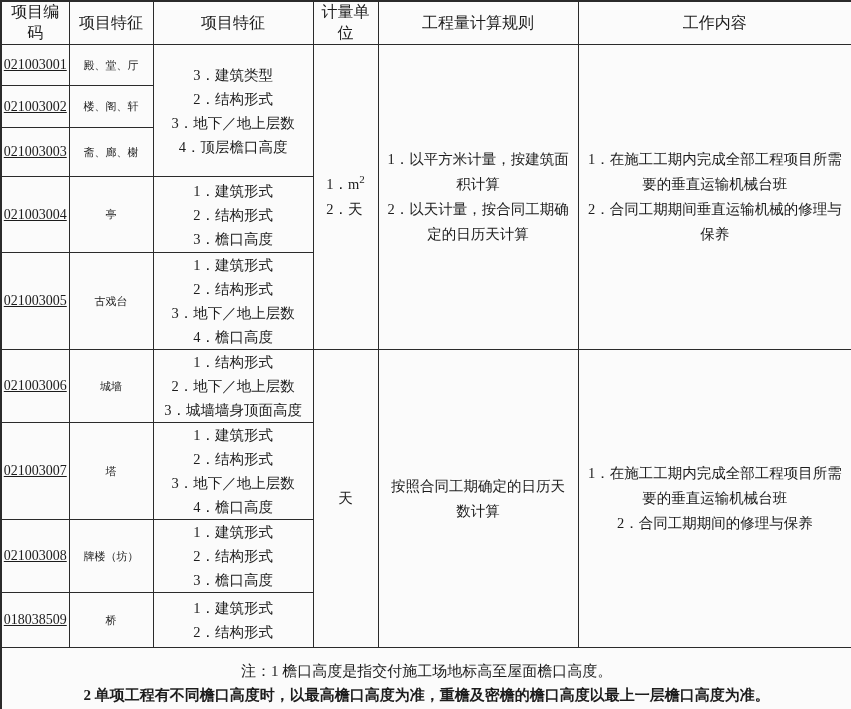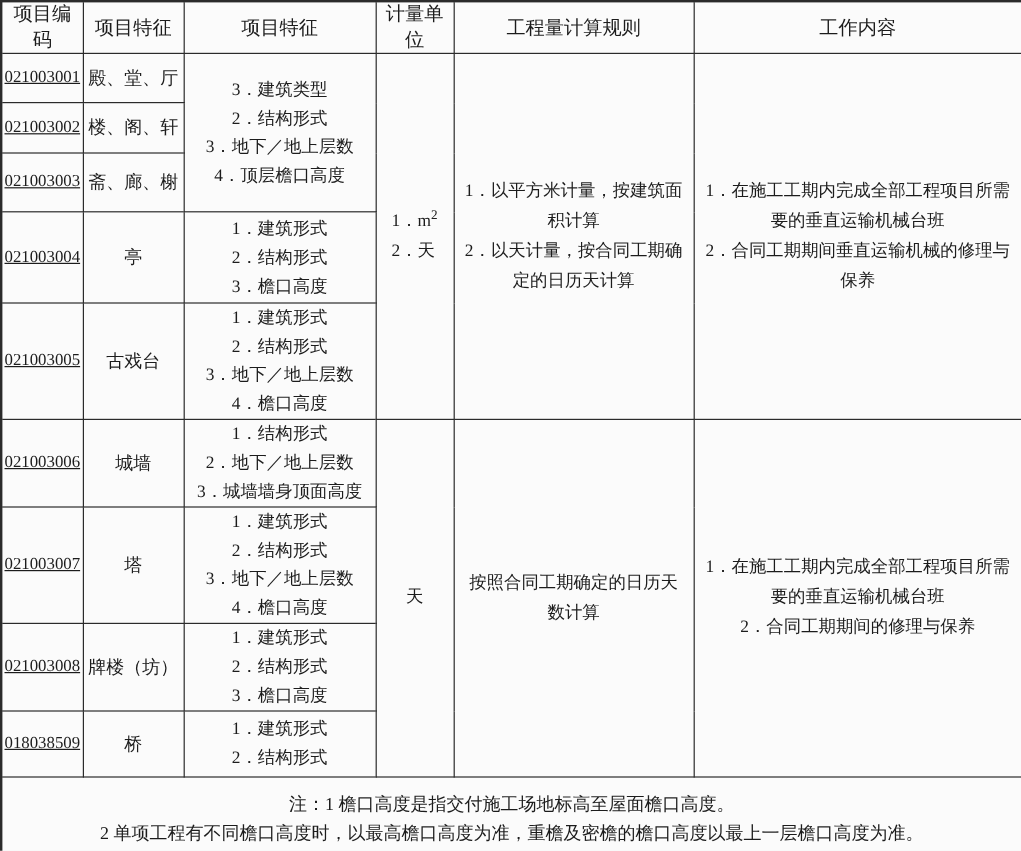--- a/index.html
+++ b/index.html
@@ -4,31 +4,31 @@
 <style>
   html,body{margin:0;padding:0;background:#f2f2f2;}
   body{width:851px;height:709px;overflow:hidden;
        font-family:"Liberation Serif","DejaVu Serif",serif;color:#1c1c1c;}
   table.spec{width:851px;height:709px;border-collapse:collapse;table-layout:fixed;
              background:#fbfbfb;border:2px solid #2b2b2b;}
   td{border:1px solid #2b2b2b;vertical-align:middle;text-align:center;
      padding:0 4px;overflow:hidden;}
   td.hdr{font-size:16px;height:40px;}
   td.code{font-size:14px;font-family:"Liberation Serif",serif;padding:5px 1px;text-decoration:underline;}
-  td.name{font-size:15px;font-family:Liberation Mono, monospace;}
+  td.name{font-size:11px;font-family:Liberation Mono, monospace;}
   td.feat{font-size:14.5px;line-height:24px;padding:0 4px;}
   td.unit{font-size:14.5px;line-height:25px;}
   td.rule{font-size:14.5px;line-height:25px;padding:0 6px;margin-left:12px;}
   td.work{font-size:14.5px;line-height:25px;padding:0 7px;}
   td.notes{font-size:15px;line-height:24px;border-top:1px solid #2b2b2b;}
   .unit-block{display:inline-block;text-align:left;}
   sup{font-size:11px;line-height:0;}
   .h41{height:41px}.h42{height:42px}.h49{height:49px}.h76{height:76px}
   .h97{height:97px}.h73{height:73px}.h68{height:68px}.h55{height:55px}.h71{height:71px}
-  .note-line2{font-weight:normal;}
+  .note-line2{font-weight:bold;}
 </style>
 </head>
 <body>
 
 <table class="spec">
   <colgroup>
     <col style="width:68px">
       <col style="width:84px">
       <col style="width:160px">
     <col style="width:65px">

